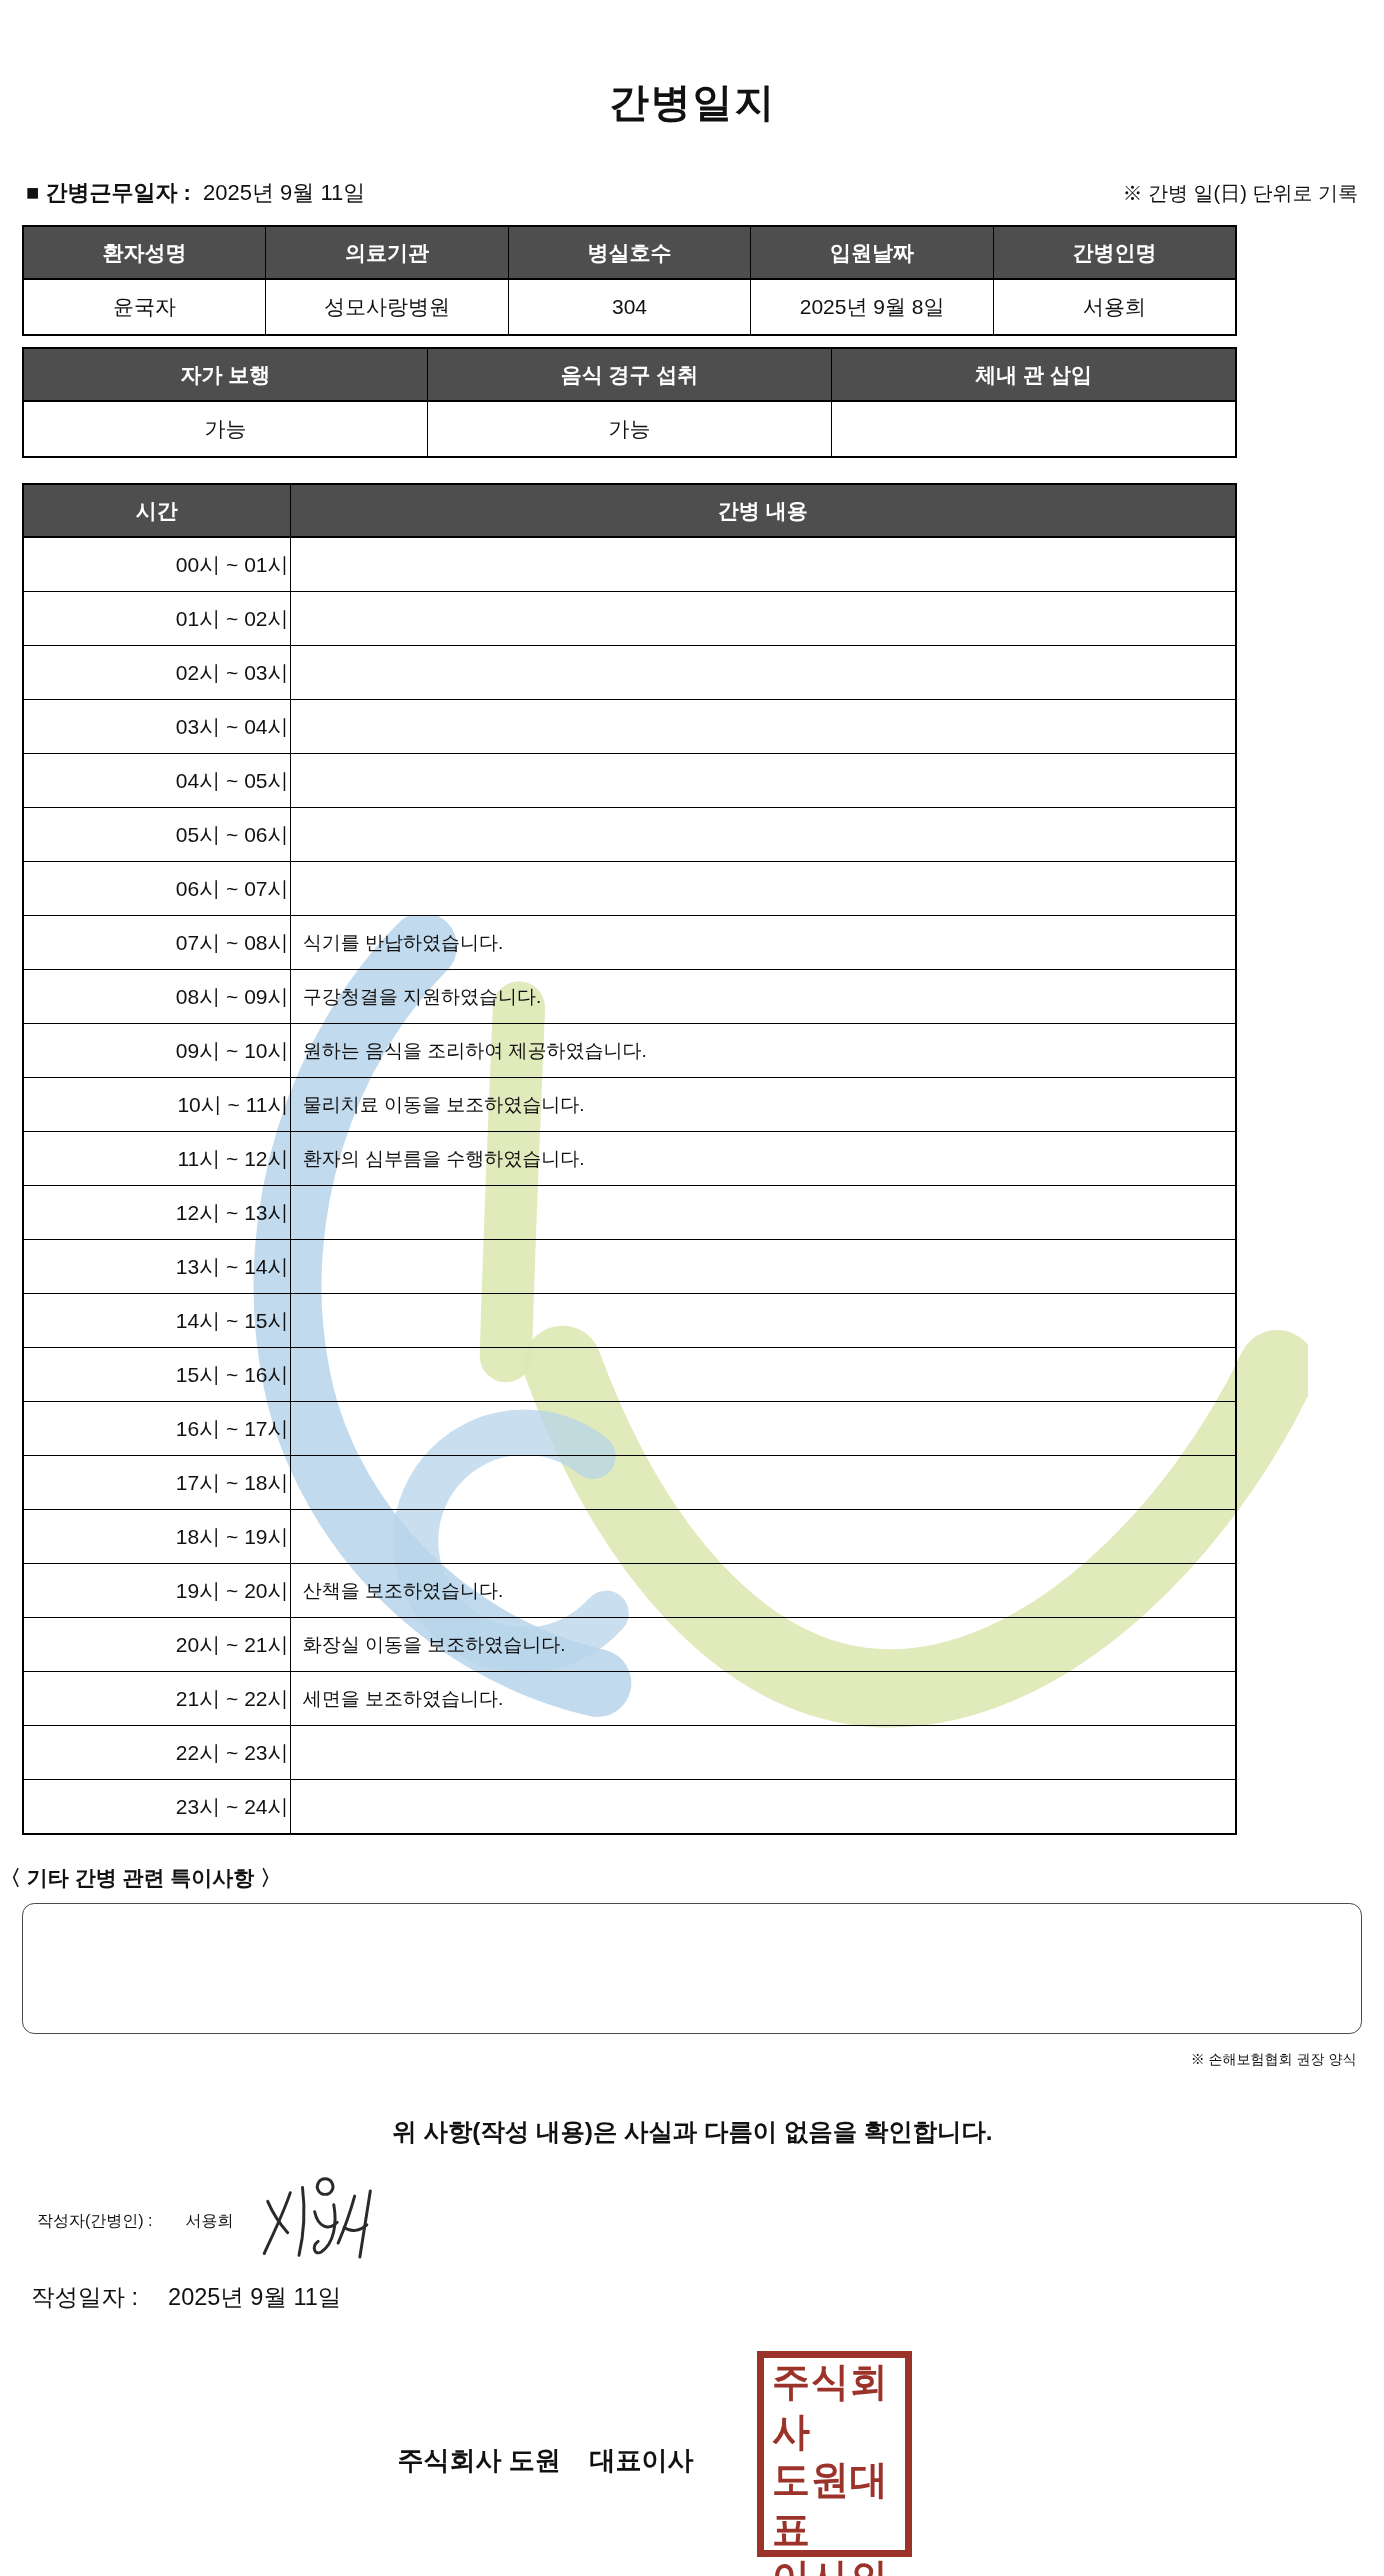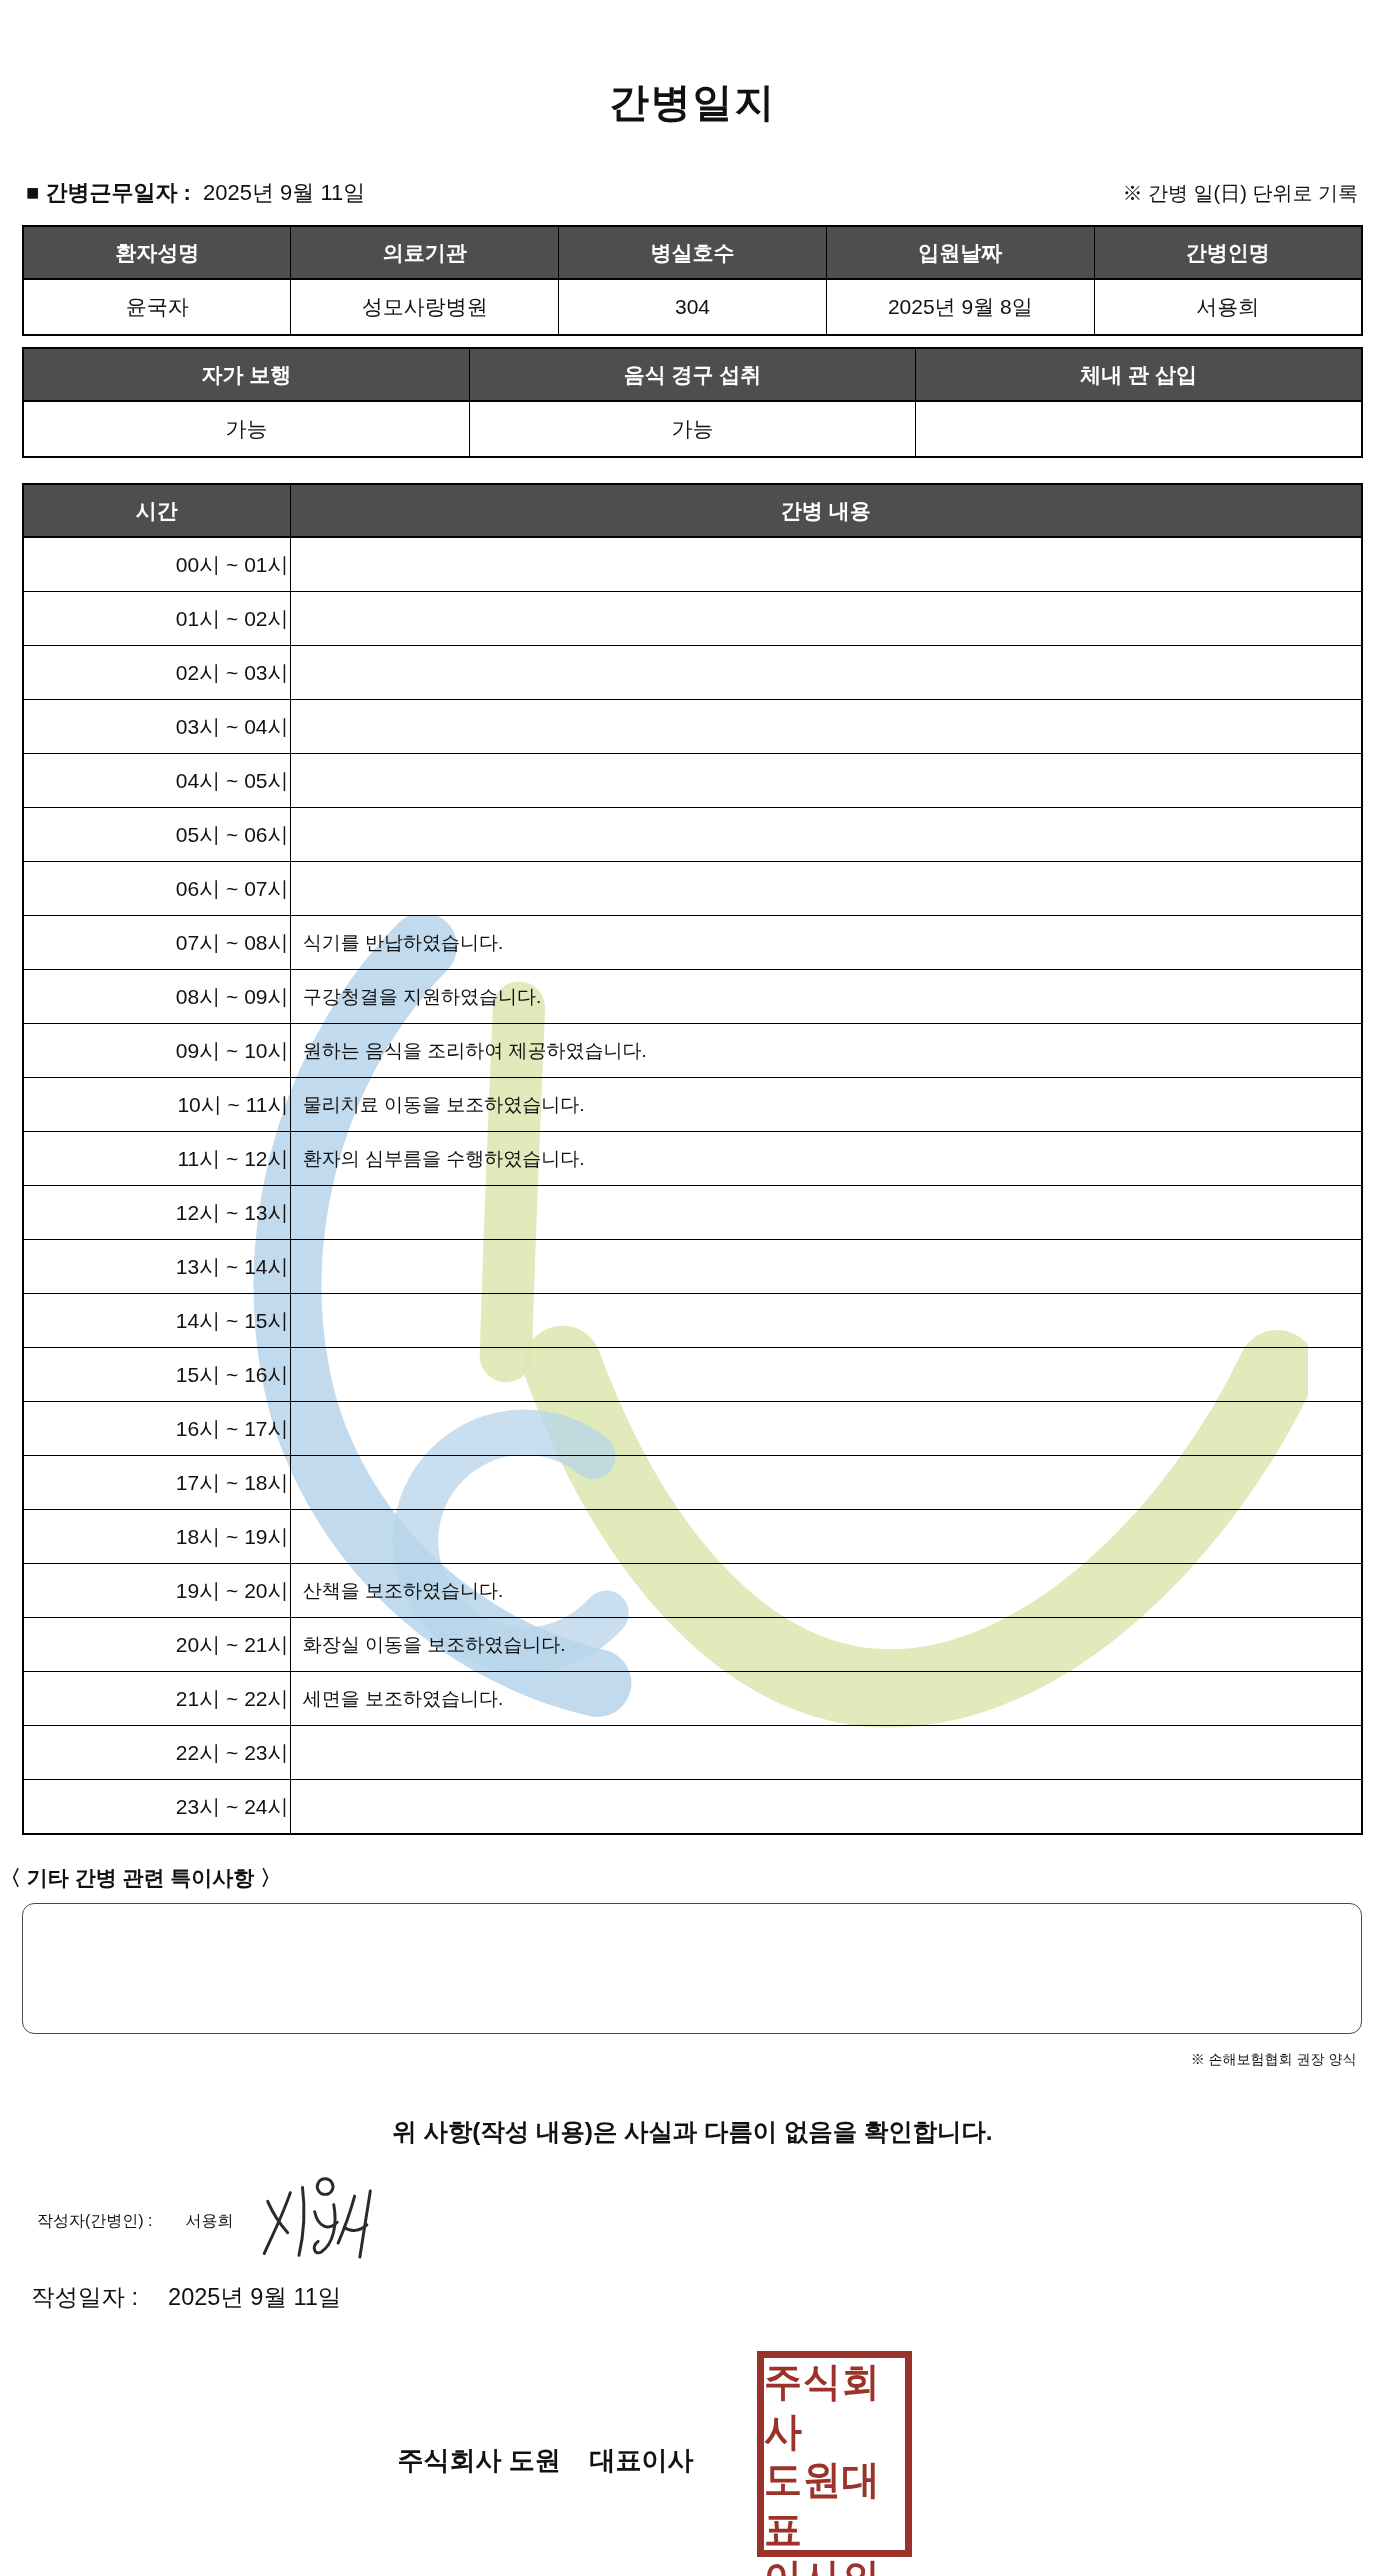--- a/index.html
+++ b/index.html
@@ -5,21 +5,21 @@
   html,body{margin:0;padding:0;background:#fff;}
   .page{position:relative;width:1385px;height:2576px;background:#fff;overflow:hidden;
         font-family:"Liberation Sans",sans-serif;color:#111;}
   .doc-title{position:absolute;top:75px;left:0;width:100%;text-align:center;
              font-size:40px;font-weight:bold;letter-spacing:1.7px;}
   .meta-row{position:absolute;top:178px;left:26px;width:1332px;display:flex;
             justify-content:space-between;align-items:baseline;}
   .meta-left{font-size:22px;font-weight:bold;}
   .meta-left .val{font-weight:normal;margin-left:12.2px;}
   .meta-right{font-size:20px;}
-  table{border-collapse:collapse;table-layout:fixed;position:absolute;left:22px;width:1341px;z-index:2;}
+  table{border-collapse:collapse;table-layout:fixed;position:absolute;left:22px;width:1215px;z-index:2;}
   th,td{border:1.7px solid #000;overflow:hidden;white-space:nowrap;}
   table{border:2.6px solid #000;}
   th{background:#4e4e4e;color:#fff;font-weight:bold;font-size:21px;height:49px;
      border-bottom:2.6px solid #000;}
   .t1{top:225px;} .t1 td{height:52px;text-align:center;font-size:21px;background:transparent;}
   .t2{top:347px;} .t2 td{height:52px;text-align:center;font-size:21px;background:transparent;}
   .t3{top:483px;}
   .t3 col.c-time{width:267px;}
   .t3 td{height:51px;background:transparent;}
   .time-cell{text-align:right;font-size:21px;}
@@ -34,21 +34,21 @@
                 font-size:24.4px;font-weight:bold;}
   .writer-line{position:absolute;top:2211px;left:31px;font-size:16px;margin-left:6px;}
   .writer-line .val{margin-left:33px;}
   .date-line{position:absolute;top:2281px;left:31px;font-size:23.5px;}
   .date-line .val{margin-left:30px;}
   .signature-svg{position:absolute;left:257px;top:2177px;}
   .company-line{position:absolute;top:2407px;left:288px;width:515px;text-align:center;
                 font-size:26px;font-weight:bold;white-space:pre;margin-top:36px;}
   .stamp{position:absolute;left:757px;top:2351px;width:155px;height:206px;
          border:7.8px solid #9c332b;box-sizing:border-box;background:#fff;
-         display:flex;flex-direction:column;justify-content:space-between;align-items:center;}
+         display:flex;flex-direction:column;justify-content:space-between;align-items:center;padding-left:8px;}
   .stamp-line{color:#9c332b;font-weight:bold;font-size:38px;line-height:49px;
               letter-spacing:0.9px;transform:scaleY(1.04);}
 </style>
 </head>
 <body>
 
 <div class="page">
 
   <div class="doc-title">간병일지</div>
 

